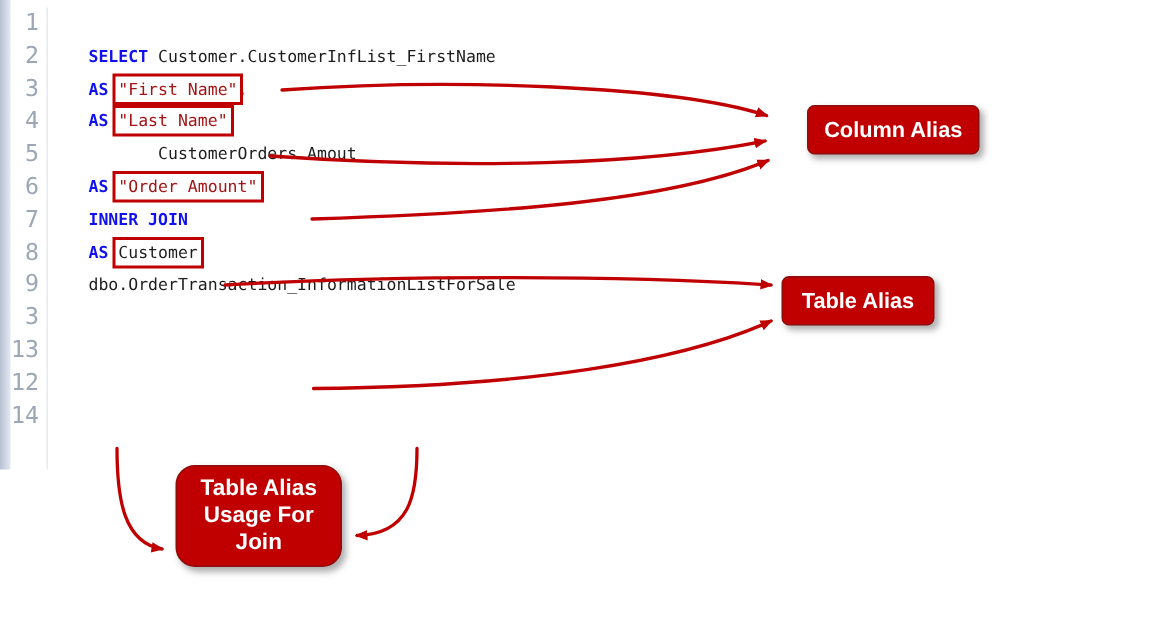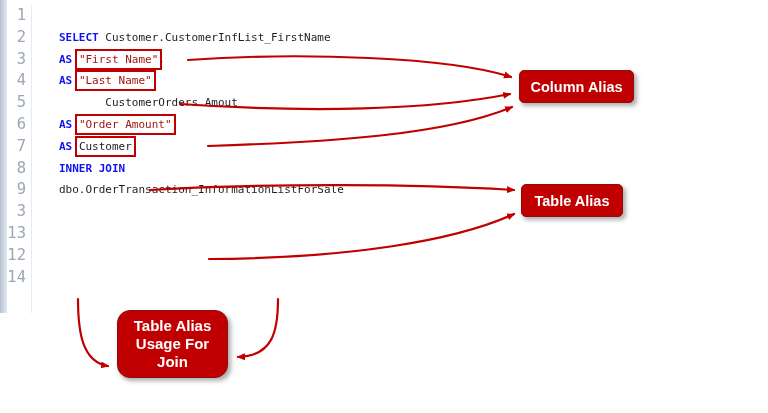--- a/index.html
+++ b/index.html
@@ -28,21 +28,21 @@
   .code-line .box-id  { color:#1d1d1d; outline:2px solid #c00000; outline-offset:2px; }
   .code-line .dash-id { color:#1d1d1d;
                         text-decoration:underline dashed #c80000 2.4px;
                         text-underline-offset:5px; }
 
   
   .callout { position:absolute; background:#c00000; border:1px solid #8e0d0d;
              color:#ffffff; font-weight:bold; text-align:center;
              display:flex; align-items:center; justify-content:center;
              box-shadow:2.5px 3px 4px rgba(110,110,110,.55); }
-  #callout-column-alias { left:519px; top:70px;  width:115px; height:33px;
+  #callout-column-alias { left:538px; top:70px;  width:115px; height:33px;
                           border-radius:5px; font-size:14.5px; }
   #callout-table-alias  { left:521px; top:184px; width:102px; height:33px;
                           border-radius:5px; font-size:14.5px; }
   #callout-join { left:117px; top:310px; width:111px; height:68px;
                   border-radius:13px; font-size:15px; line-height:18px;
                   white-space:pre-line; }
 
   
   #arrows { position:absolute; left:0; top:0; width:768px; height:413px;
             pointer-events:none; }
@@ -68,22 +68,22 @@
       <span class="ln">12</span>
       <span class="ln">14</span>
     </div>
   <div class="code-area" id="code-area">
       <div class="code-line"></div>
       <div class="code-line"><span class="kw">SELECT </span><span class="id">Customer.CustomerInfList_FirstName</span></div>
       <div class="code-line"><span class="kw">AS </span><span class="box-str">"First Name"</span><span class="id">,</span></div>
       <div class="code-line"><span class="kw">AS </span><span class="box-str">"Last Name"</span><span class="id">,</span></div>
       <div class="code-line"><span class="id">       CustomerOrders.Amout</span></div>
       <div class="code-line"><span class="kw">AS </span><span class="box-str">"Order Amount"</span></div>
+      <div class="code-line"><span class="kw">INNER JOIN</span></div>
       <div class="code-line"><span class="kw">AS </span><span class="box-id">Customer</span></div>
-      <div class="code-line"><span class="kw">INNER JOIN</span></div>
       <div class="code-line"><span class="id">dbo.OrderTransaction_InformationListForSale</span></div>
     </div>
 
   <svg id="arrows" viewBox="0 0 768 413" xmlns="http://www.w3.org/2000/svg">
     <defs>
       <marker id="ah" markerWidth="10" markerHeight="9" refX="7" refY="4" orient="auto" markerUnits="userSpaceOnUse">
         <path d="M0,0.5 L8.5,4 L0,7.5 Z" fill="#c00000"></path>
       </marker>
     </defs>
     <g stroke="#c00000" stroke-width="2.2" fill="none" stroke-linecap="round">

